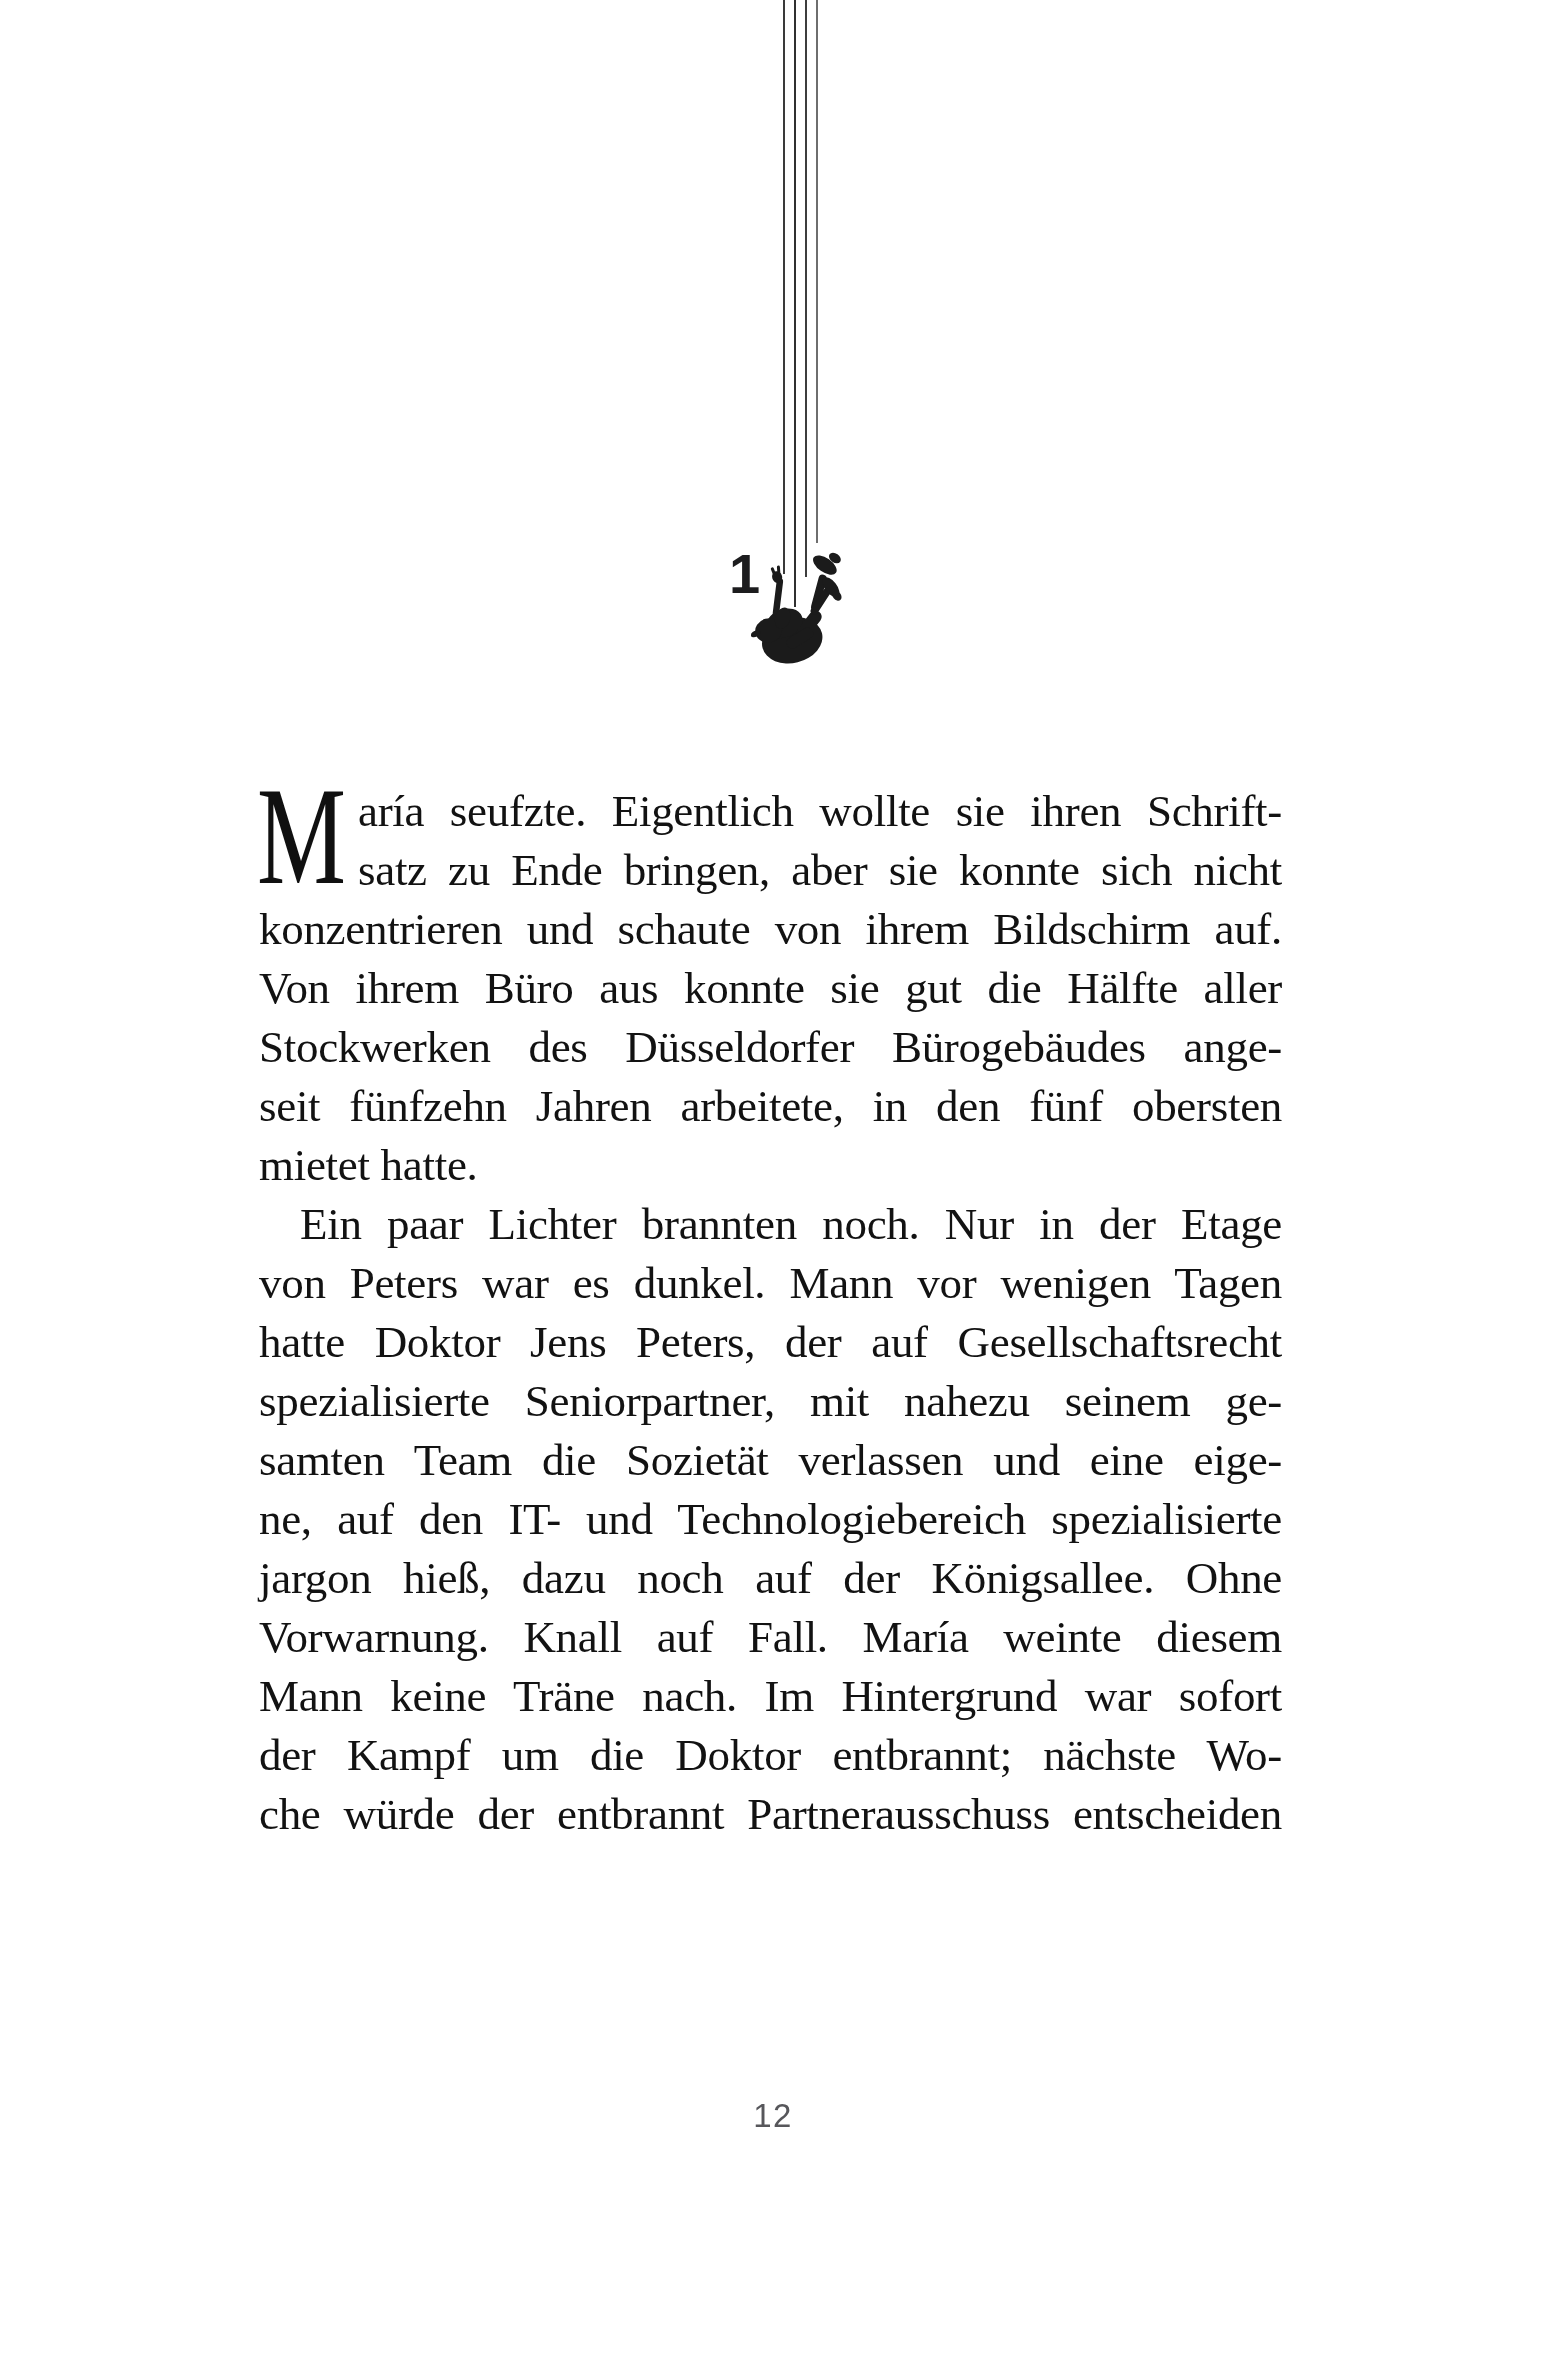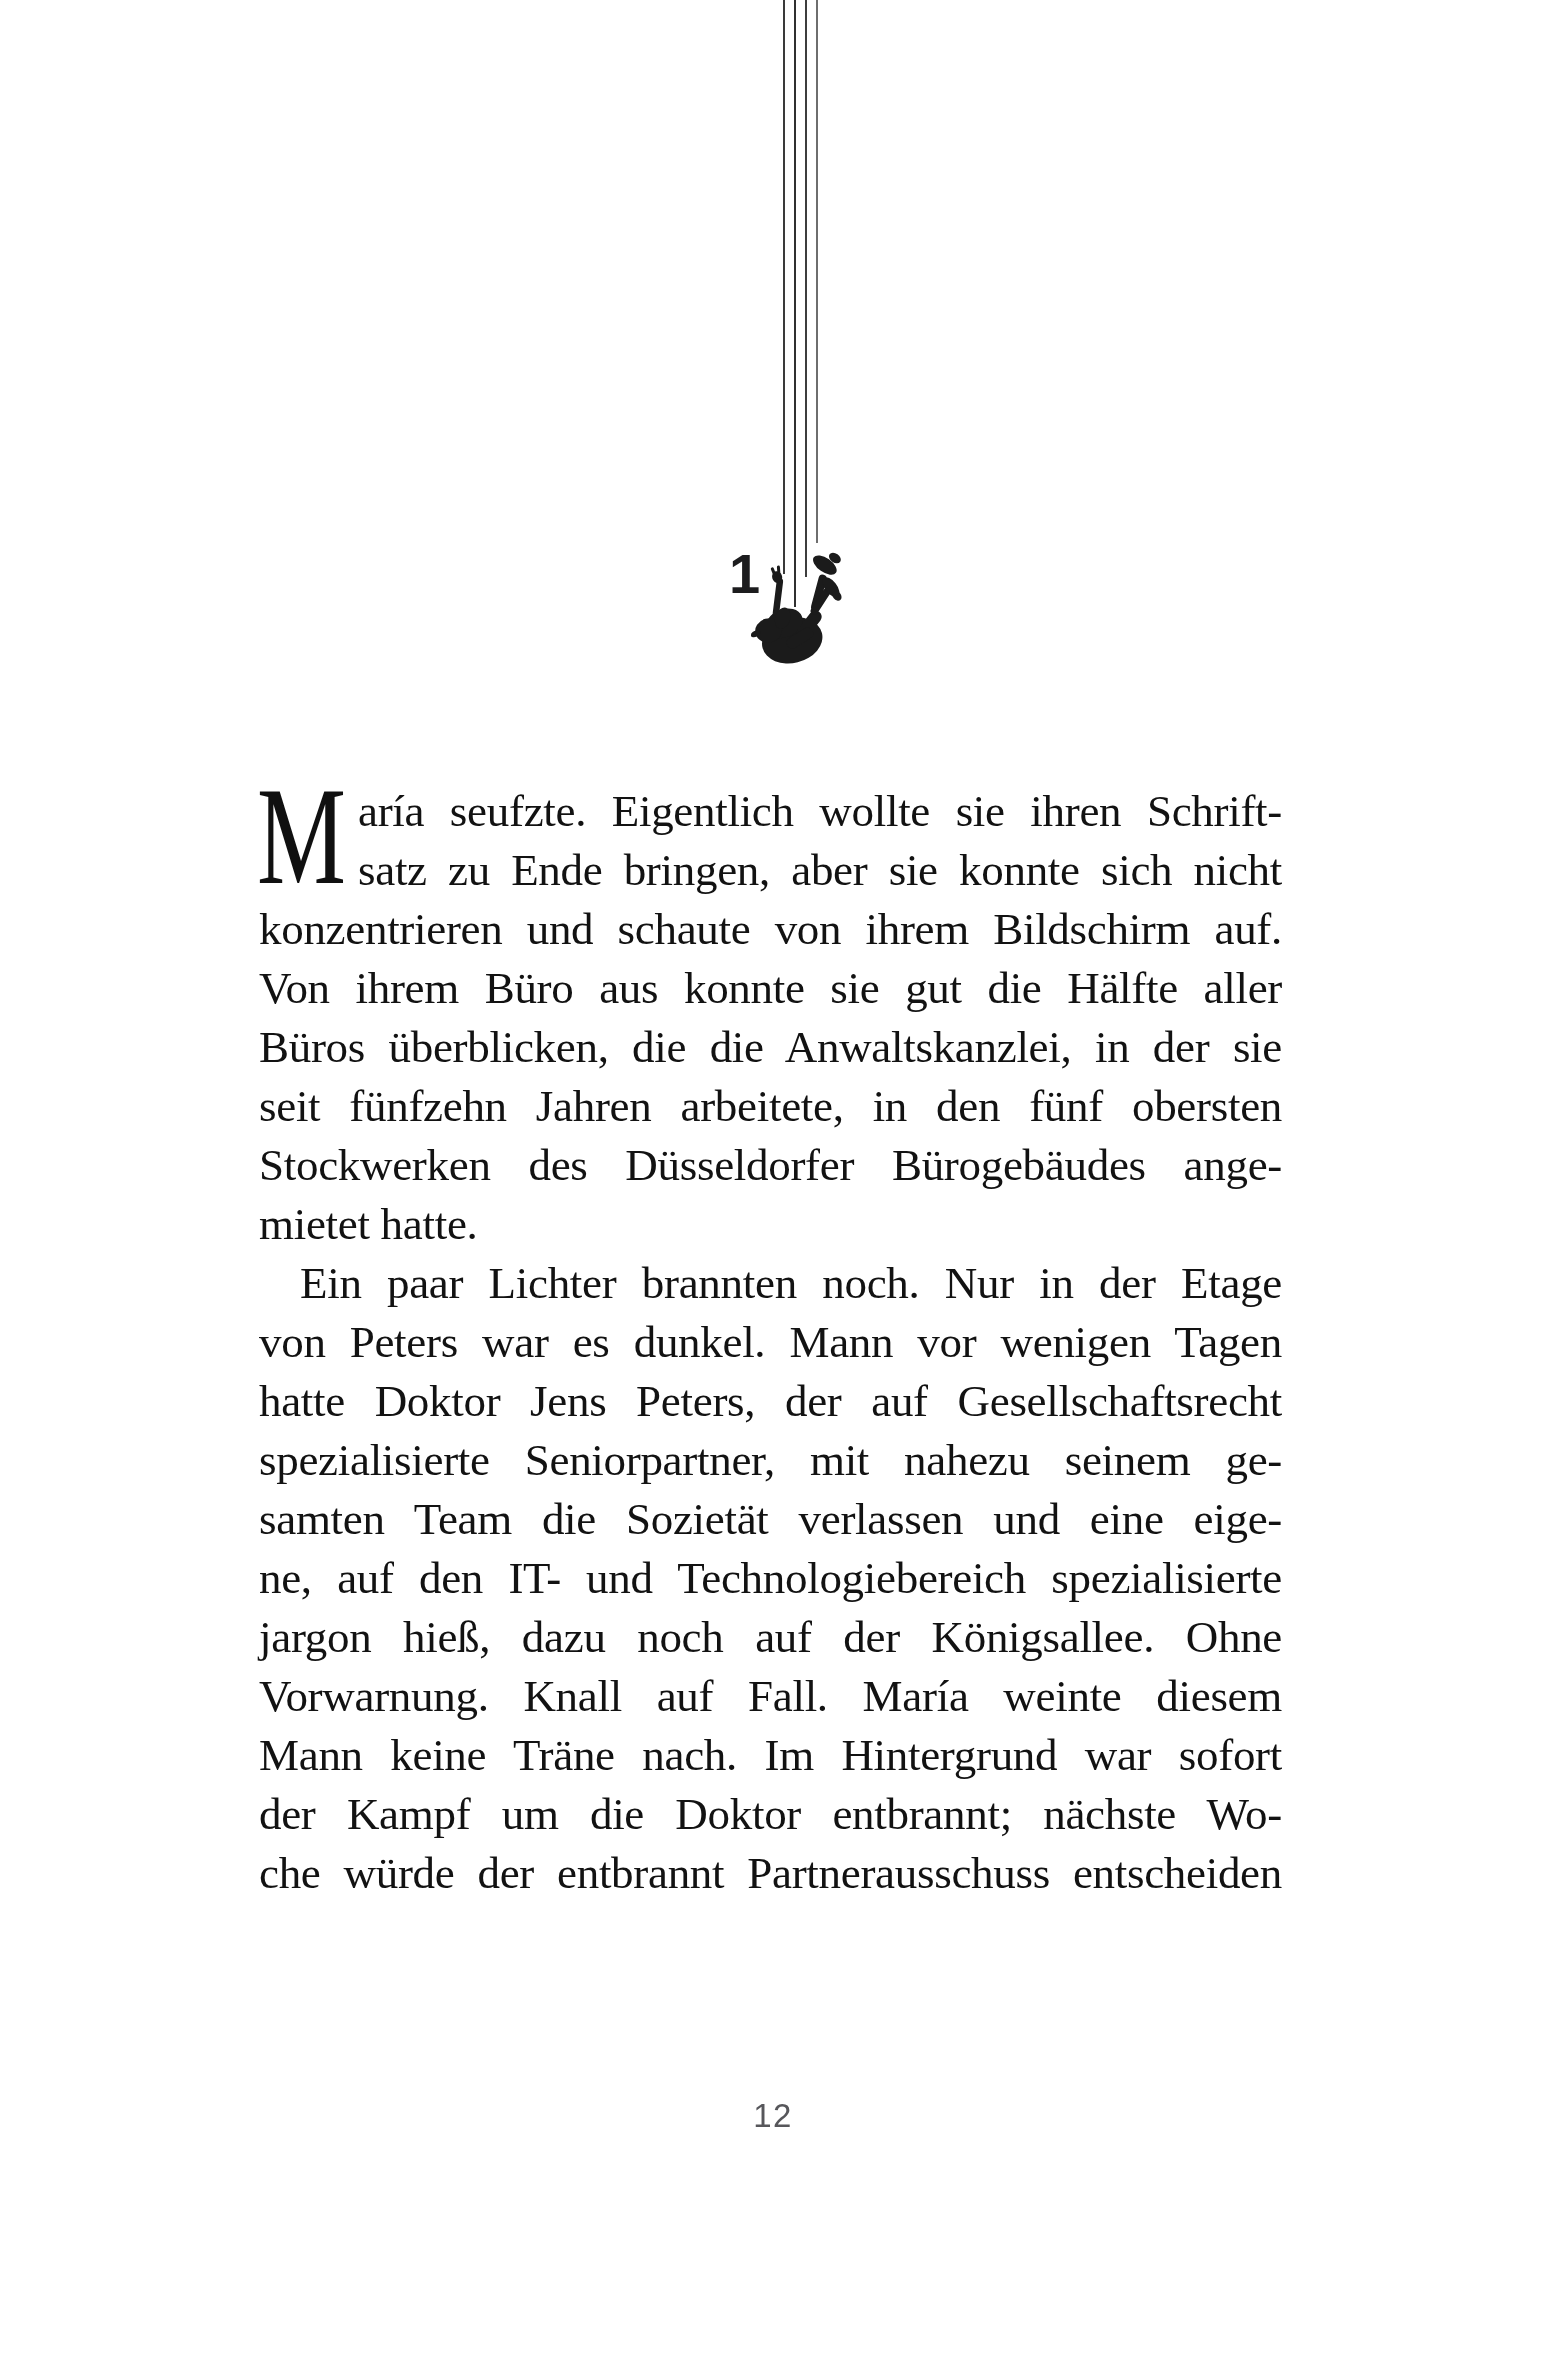--- a/index.html
+++ b/index.html
@@ -126,23 +126,22 @@
   </svg>
 
   <div class="textblock">
     <span class="dropcap">M</span>
 
     <div>
       <div class="line beside">aría seufzte. Eigentlich wollte sie ihren Schrift-</div>
       <div class="line beside">satz zu Ende bringen, aber sie konnte sich nicht</div>
       <div class="line">konzentrieren und schaute von ihrem Bildschirm auf.</div>
       <div class="line">Von ihrem Büro aus konnte sie gut die Hälfte aller</div>
-      <div class="line">Büros überblicken, die die Anwaltskanzlei, in der sie</div>
+      <div class="line">Stockwerken des Düsseldorfer Bürogebäudes ange-</div>
       <div class="line">seit fünfzehn Jahren arbeitete, in den fünf obersten</div>
-      <div class="line">Stockwerken des Düsseldorfer Bürogebäudes ange-</div>
       <div class="line short">mietet hatte.</div>
     </div>
 
     <div>
       <div class="line indent">Ein paar Lichter brannten noch. Nur in der Etage</div>
       <div class="line">von Peters war es dunkel. Mann vor wenigen Tagen</div>
       <div class="line">hatte Doktor Jens Peters, der auf Gesellschaftsrecht</div>
       <div class="line">spezialisierte Seniorpartner, mit nahezu seinem ge-</div>
       <div class="line">samten Team die Sozietät verlassen und eine eige-</div>
       <div class="line">ne, auf den IT- und Technologiebereich spezialisierte</div>

